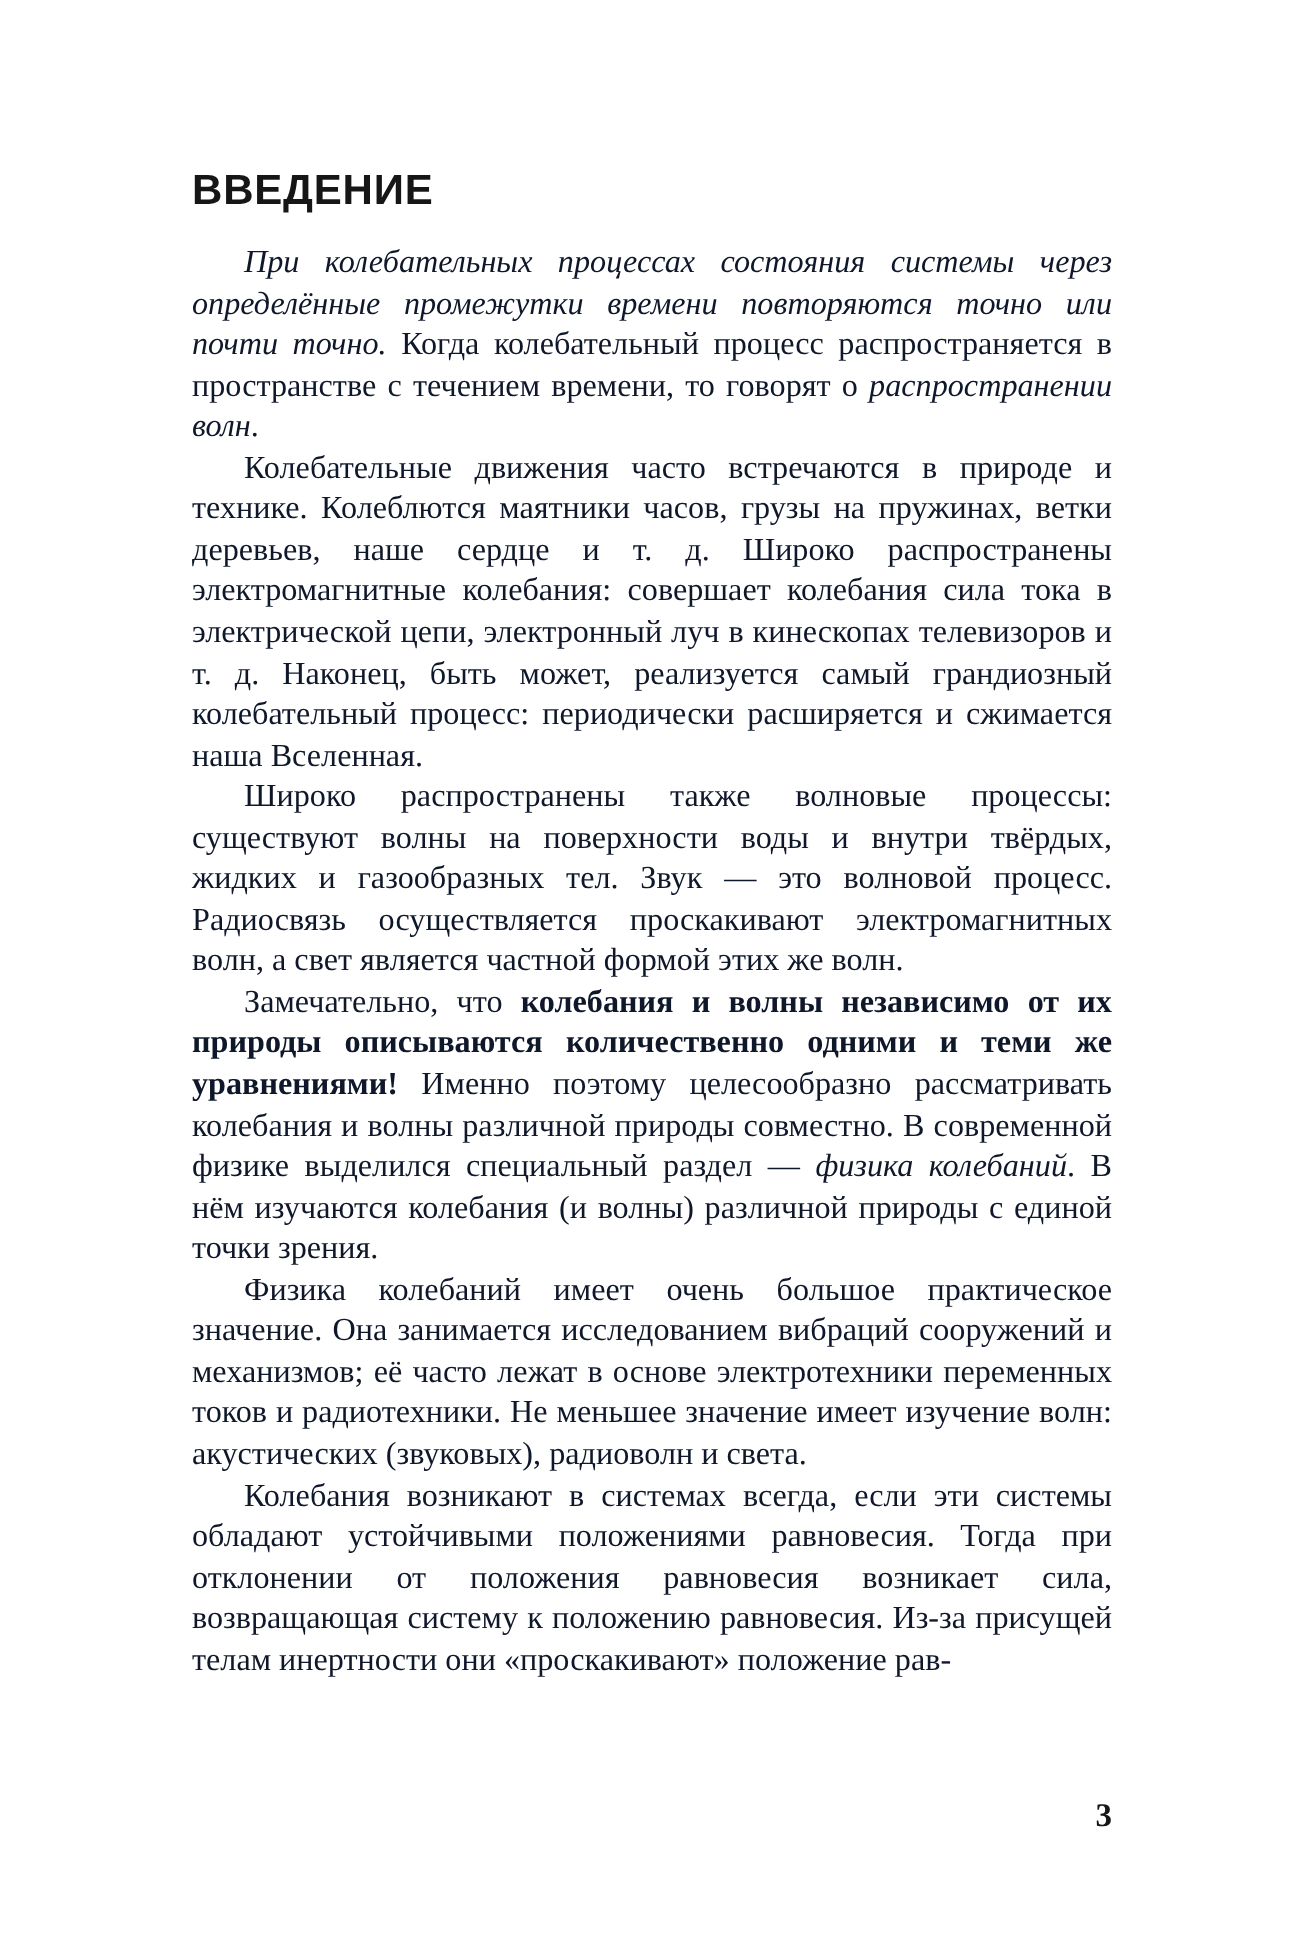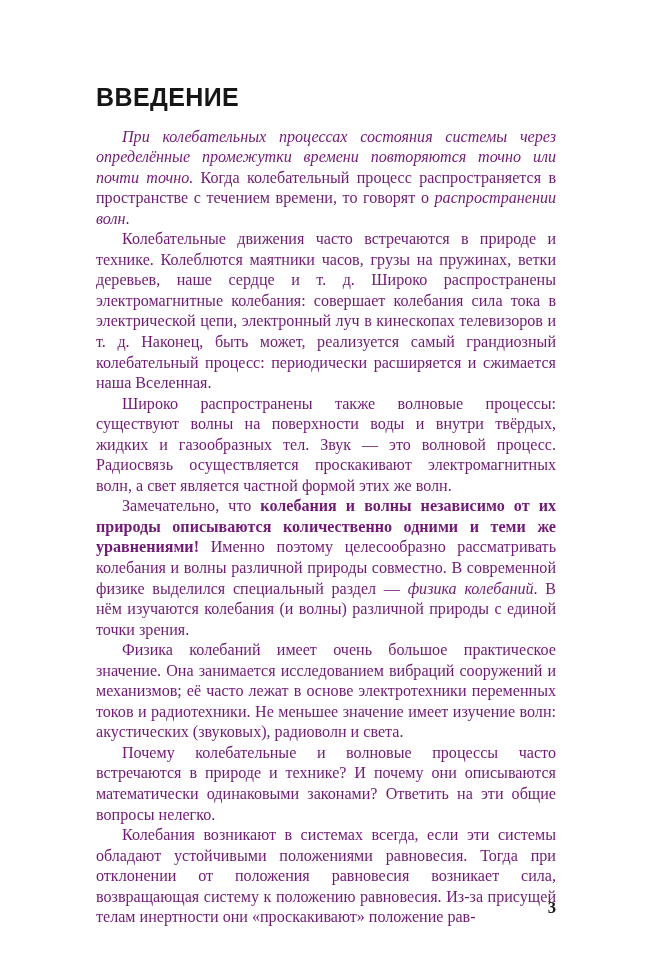--- a/index.html
+++ b/index.html
@@ -28,34 +28,34 @@
   .content {
     position: absolute;
     left: 96px;
     top: 84px;
     width: 460px;
   }
 
   .chapter-title {
     font-family: "Liberation Sans", sans-serif;
     font-weight: bold;
-    font-size: 25px;
+    font-size: 21px;
     letter-spacing: 0.4px;
     color: #161616;
     margin: 0 0 15px 0;
     line-height: 1.1;
   }
 
   .body-text {
     font-family: "Liberation Serif", serif;
     font-size: 16.1px;
     line-height: 20.55px;
     text-align: justify;
     text-justify: inter-word;
-    color: #701a75;
+    color: #0f172a;
     margin: 0;
     hyphens: manual;
   }
 
   .body-text p {
     margin: 0;
     text-indent: 26px;
     text-align: justify;
   }
 
@@ -88,21 +88,20 @@
       <p><span class="it">При колебательных процессах состояния системы через определённые промежутки времени повторяются точно или почти точно.</span><span> Когда колебательный процесс распространяется в пространстве с течением времени, то говорят о </span><span class="it">распространении волн</span><span>.</span></p>
 
       <p>Колебательные движения часто встречаются в природе и технике. Колеблются маятники часов, грузы на пружинах, ветки деревьев, наше сердце и т. д. Широко распространены электромагнитные колебания: совершает колебания сила тока в электрической цепи, электронный луч в кинескопах телевизоров и т. д. Наконец, быть может, реализуется самый грандиозный колебательный процесс: периодически расширяется и сжимается наша Вселенная.</p>
 
       <p>Широко распространены также волновые процессы: существуют волны на поверхности воды и внутри твёрдых, жидких и газообразных тел. Звук — это волновой процесс. Радиосвязь осуществляется проскакивают электромагнитных волн, а свет является частной формой этих же волн.</p>
 
       <p><span>Замечательно, что </span><span class="bd">колебания и волны независимо от их природы описываются количественно одними и теми же уравнениями!</span><span> Именно поэтому целесообразно рассматривать колебания и волны различной природы совместно. В современной физике выделился специальный раздел — </span><span class="it">физика колебаний</span><span>. В нём изучаются колебания (и волны) различной природы с единой точки зрения.</span></p>
 
       <p>Физика колебаний имеет очень большое практическое значение. Она занимается исследованием вибраций сооружений и механизмов; её часто лежат в основе электротехники переменных токов и радиотехники. Не меньшее значение имеет изучение волн: акустических (звуковых), радиоволн и света.</p>
 
-      <p>Почему колебательные и волновые процессы часто встречаются в природе и технике? И почему они описываются математически одинаковыми законами? Ответить на эти общие вопросы нелегко.</p>
 
       <p>Колебания возникают в системах всегда, если эти системы обладают устойчивыми положениями равновесия. Тогда при отклонении от положения равновесия возникает сила, возвращающая систему к положению равновесия. Из-за присущей телам инертности они «проскакивают» положение рав-</p>
 
     </div>
   </div>
 
   <div class="page-number">3</div>
 
 </div>
 

